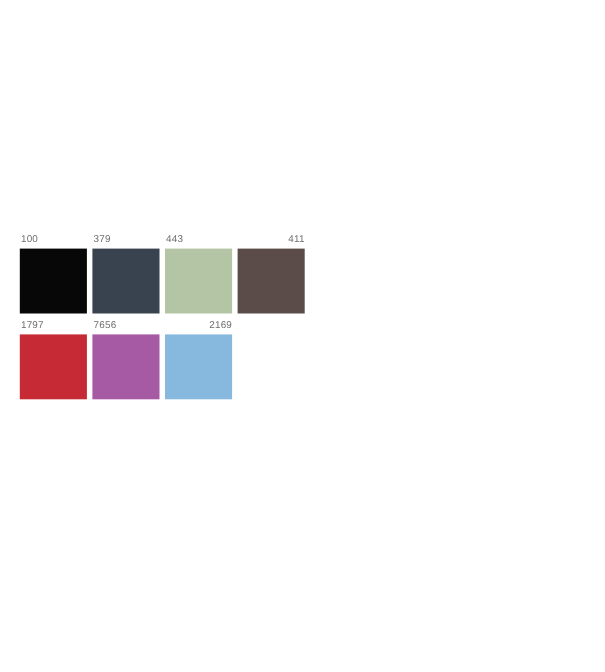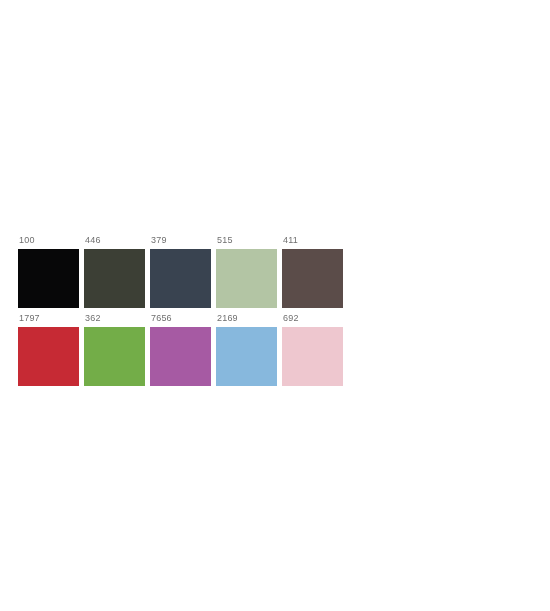--- a/index.html
+++ b/index.html
@@ -33,32 +33,31 @@
   #swatch-row-1 { top: 212px; }
   #swatch-row-2 { top: 290px; }
 
   .swatch-cell {
     width: 61px;
     margin-right: 5px;
     display: flex;
     flex-direction: column;
     align-items: flex-start;
   }
-  .swatch-cell:last-child { margin-right: 0; }
+  .swatch-cell:last-child { margin-right: 0; align-items: flex-end; }
 
   .swatch-label {
     font-family: "Liberation Sans", sans-serif;
     font-size: 9px;
     line-height: 11px;
     letter-spacing: 0.2px;
     color: #6f6f6f;
     height: 14px;
     padding-left: 1px;
     white-space: nowrap;
-    margin-top: 23px;
     -webkit-font-smoothing: antialiased;
   }
   .swatch-chip {
     width: 61px;
     height: 59px;
     display: block;
     box-sizing: border-box;
   }
   .swatch-chip.bordered {
     border: 1px solid #e4e4e4;
@@ -68,53 +67,41 @@
 <body>
 
 <div id="palette-sheet">
 
   <div class="swatch-row" id="swatch-row-1">
       <div class="swatch-cell">
         <div class="swatch-label">100</div>
         <div class="swatch-chip" style="background-color: rgb(7, 7, 8);"></div>
       </div>
       <div class="swatch-cell">
-        <div class="swatch-label">446</div>
-        <div class="swatch-chip" style="background-color: rgb(60, 63, 53);"></div>
-      </div>
-      <div class="swatch-cell">
         <div class="swatch-label">379</div>
         <div class="swatch-chip" style="background-color: rgb(57, 67, 80);"></div>
       </div>
       <div class="swatch-cell">
-        <div class="swatch-label">515</div>
+        <div class="swatch-label">443</div>
         <div class="swatch-chip" style="background-color: rgb(179, 197, 164);"></div>
       </div>
       <div class="swatch-cell">
         <div class="swatch-label">411</div>
         <div class="swatch-chip" style="background-color: rgb(91, 76, 73);"></div>
       </div>
     </div>
 
   <div class="swatch-row" id="swatch-row-2">
       <div class="swatch-cell">
         <div class="swatch-label">1797</div>
         <div class="swatch-chip" style="background-color: rgb(198, 42, 52);"></div>
       </div>
       <div class="swatch-cell">
-        <div class="swatch-label">362</div>
-        <div class="swatch-chip" style="background-color: rgb(115, 173, 72);"></div>
-      </div>
-      <div class="swatch-cell">
         <div class="swatch-label">7656</div>
         <div class="swatch-chip" style="background-color: rgb(166, 90, 163);"></div>
       </div>
       <div class="swatch-cell">
         <div class="swatch-label">2169</div>
         <div class="swatch-chip" style="background-color: rgb(135, 184, 221);"></div>
       </div>
-      <div class="swatch-cell">
-        <div class="swatch-label">692</div>
-        <div class="swatch-chip" style="background-color: rgb(238, 199, 207);"></div>
-      </div>
     </div>
 
 </div>
 
 </body></html>

